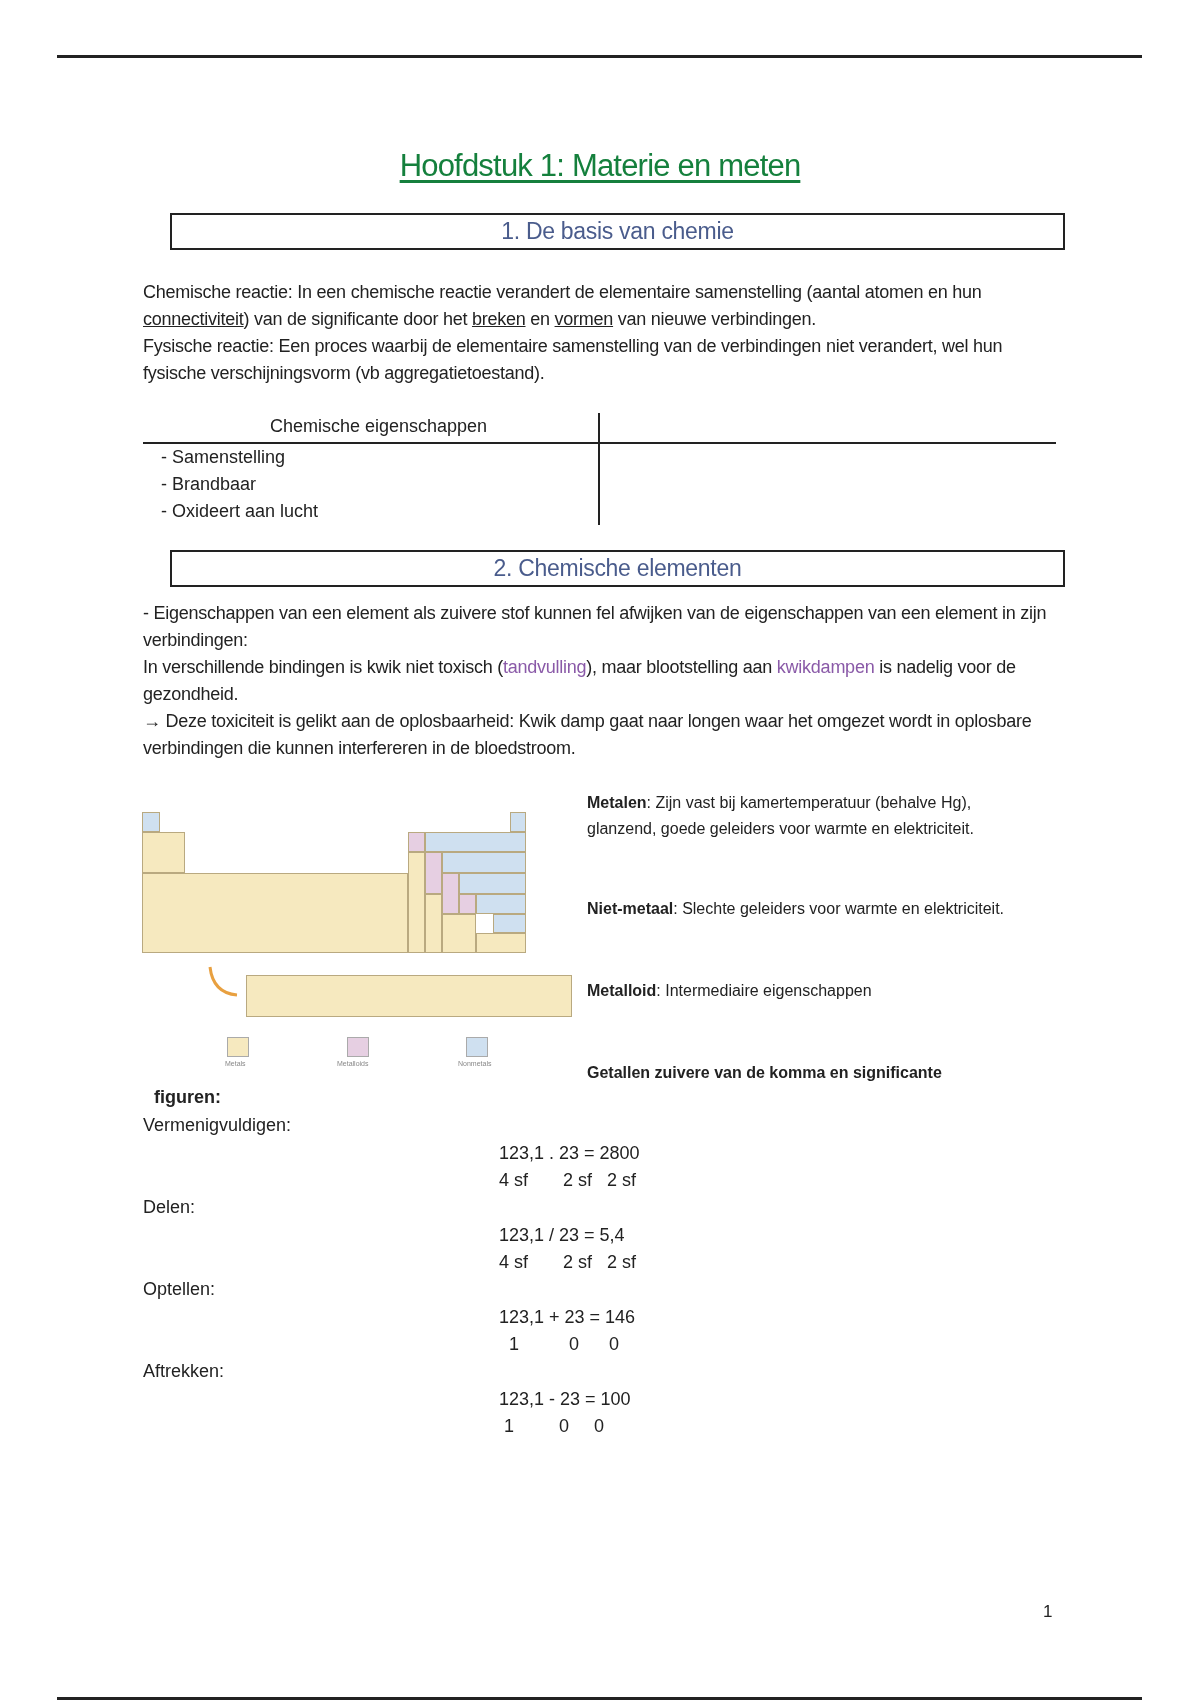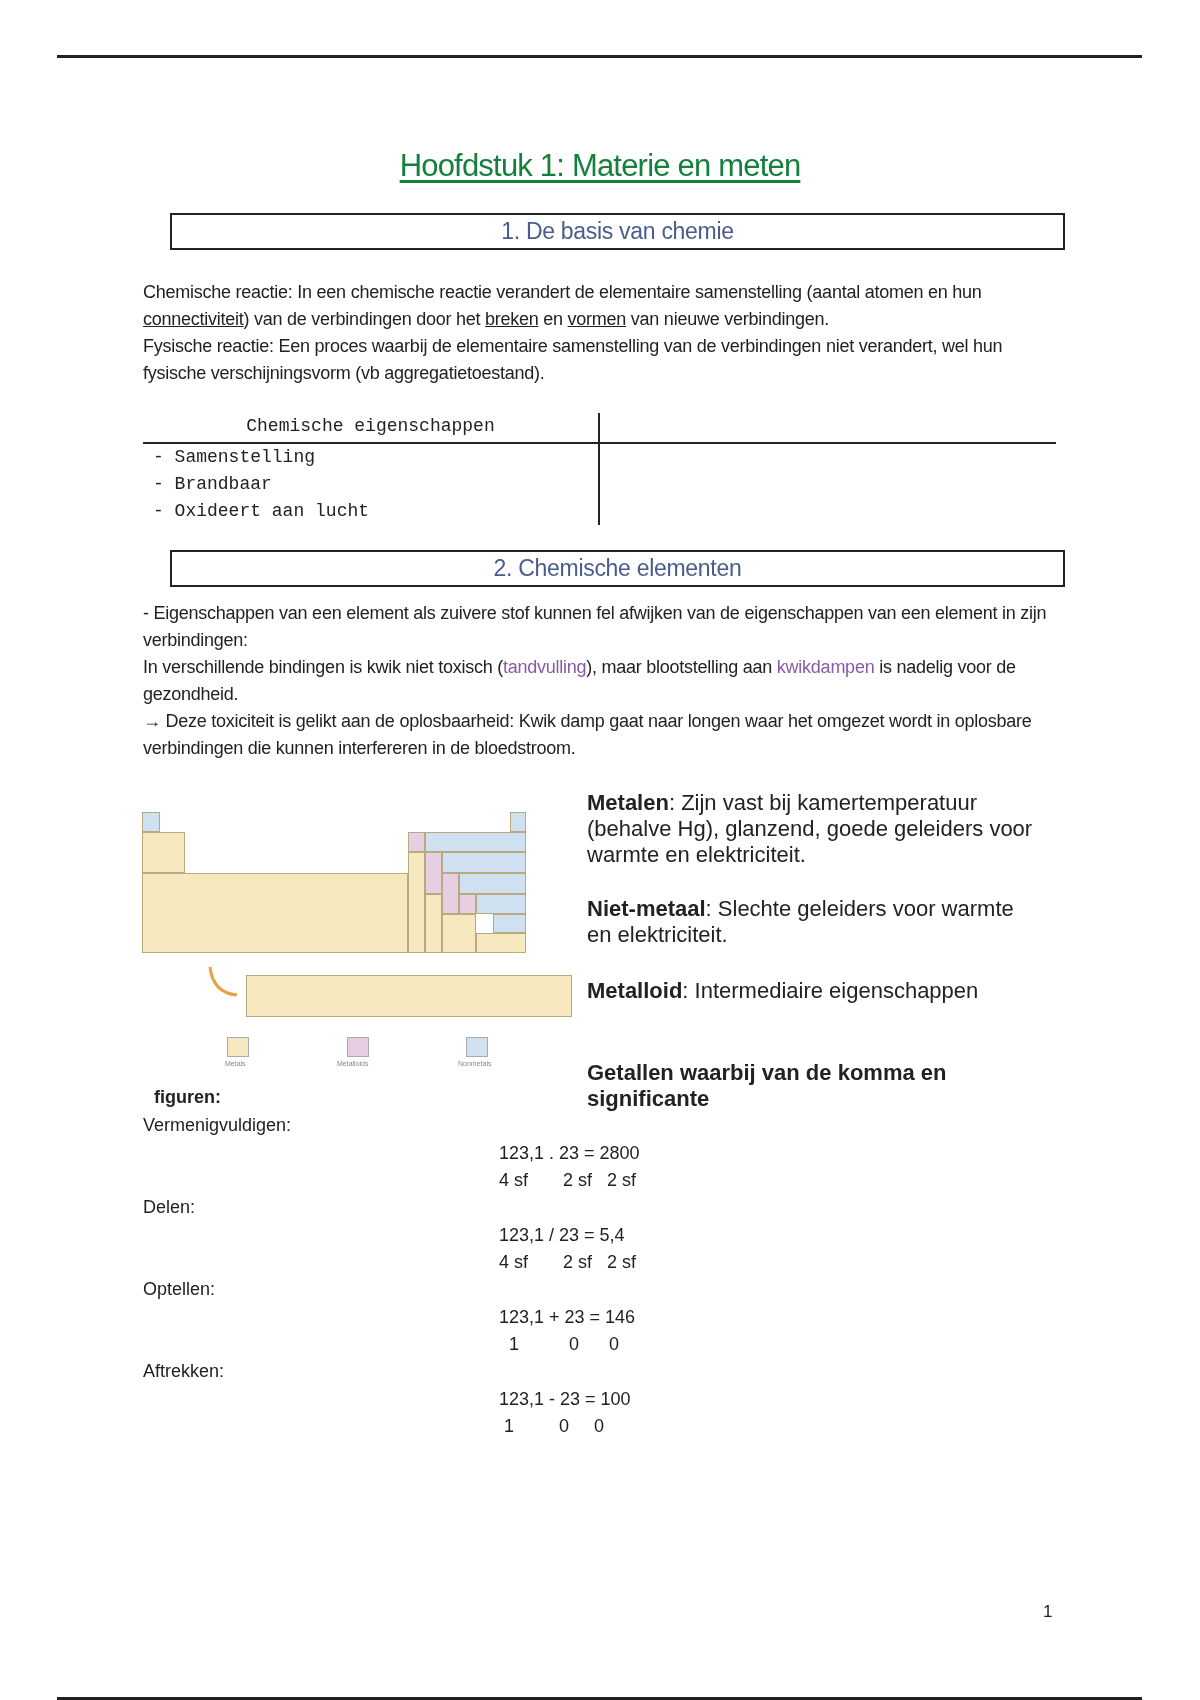--- a/index.html
+++ b/index.html
@@ -16,52 +16,52 @@
                  line-height:33px; letter-spacing:-0.3px; }
   .section-box.s1 { top:213px; }
   .section-box.s2 { top:550px; }
   .para { position:absolute; left:143px; width:920px; font-size:18px; line-height:27px;
           letter-spacing:-0.25px; }
   .para b { font-weight:normal; }
   .u { text-decoration:underline; }
   .purple { color:#8a5aa8; }
   .props { position:absolute; left:143px; top:413px; width:913px; height:112px; }
   .props .col { position:absolute; top:0; height:112px; }
-  .props .col.left { left:0; width:455px;font-family:Liberation Mono, monospace; }
+  .props .col.left { left:8px; width:455px; }
   .props .col.right { left:457px; width:456px; }
   .props .vline { position:absolute; left:455px; top:0; width:2px; height:112px; background:#222; }
   .props .hline { position:absolute; left:0; top:29px; width:913px; height:2px; background:#222; }
   .props .head { position:absolute; top:3px; width:100%; text-align:center; font-size:18px; }
   .props ul { list-style:none; margin:0; padding:0; position:absolute; top:31px; left:10px; }
   .props li { font-size:18px; line-height:27px; }
   .ptable { position:absolute; left:142px; top:790px; width:430px; height:285px; }
   .cell { position:absolute; border:1px solid #b9a980; box-sizing:border-box; }
   .metal { background:#f6e9bf; }
   .metalloid { background:#e6cfe2; }
   .nonmetal { background:#cfe0f0; }
   .legend-sw { position:absolute; width:20px; height:18px; border:1px solid #aaa; top:1037px; }
   .legend-lbl { position:absolute; top:1060px; font-size:7px; color:#888; }
-  .side-text { position:absolute; left:587px; width:450px; font-size:22px; line-height:26px; }
+  .side-text { position:absolute; left:587px; width:450px; font-size:16px; line-height:26px; }
   .side-text b { font-weight:bold; }
   .label { position:absolute; left:143px; font-size:18px; }
   .calc { position:absolute; left:499px; font-size:18px; line-height:27px; white-space:pre; }
   .pagenum { position:absolute; left:1043px; top:1602px; font-size:17px; }
   .arrow-curve { position:absolute; left:205px; top:965px; }
 </style>
 </head>
 <body>
 
 <div class="hr top"></div>
 
 <div class="title">Hoofdstuk 1: Materie en meten</div>
 
 <div class="section-box s1">1.  De basis van chemie</div>
 
 <div class="para" style="top:279px;">
-  <b>Chemische reactie:</b><span> In een chemische reactie verandert de elementaire samenstelling (aantal atomen en hun </span><span class="u">connectiviteit</span><span>) van de verbindingen door het </span><span class="u">breken</span><span> en </span><span class="u">vormen</span><span> van nieuwe verbindingen.</span><br>
+  <b>Chemische reactie:</b><span> In een chemische reactie verandert de elementaire samenstelling (aantal atomen en hun </span><span class="u">connectiviteit</span><span>) van de significante door het </span><span class="u">breken</span><span> en </span><span class="u">vormen</span><span> van nieuwe verbindingen.</span><br>
   <b>Fysische reactie:</b><span> Een proces waarbij de elementaire samenstelling van de verbindingen niet verandert, wel hun fysische verschijningsvorm (vb aggregatietoestand).</span>
 </div>
 
 <div class="props">
   <div class="col left">
     <div class="head">Chemische eigenschappen</div>
     <ul>
       <li>- Samenstelling</li>
       <li>- Brandbaar</li>
       <li>- Oxideert aan lucht</li>
@@ -120,21 +120,21 @@
 <div class="side-text" style="top:790px;">
   <b>Metalen</b><span>: Zijn vast bij kamertemperatuur (behalve Hg), glanzend, goede geleiders voor warmte en elektriciteit.</span>
 </div>
 <div class="side-text" style="top:896px;">
   <b>Niet-metaal</b><span>: Slechte geleiders voor warmte en elektriciteit.</span>
 </div>
 <div class="side-text" style="top:978px;">
   <b>Metalloid</b><span>: Intermediaire eigenschappen</span>
 </div>
 <div class="side-text" style="top:1060px;">
-  <b>Getallen waarbij van de komma en significante</b>
+  <b>Getallen zuivere van de komma en significante</b>
 </div>
 <div class="label" style="top:1087px;font-weight:bold;margin-left:11px;">figuren:</div>
 
 <div class="label" style="top:1115px;">Vermenigvuldigen:</div>
 <div class="calc" style="top:1140px;">123,1 . 23 = 2800</div>
 <div class="calc" style="top:1167px;">4 sf       2 sf   2 sf</div>
 
 <div class="label" style="top:1197px;">Delen:</div>
 <div class="calc" style="top:1222px;">123,1 / 23 = 5,4</div>
 <div class="calc" style="top:1249px;">4 sf       2 sf   2 sf</div>

